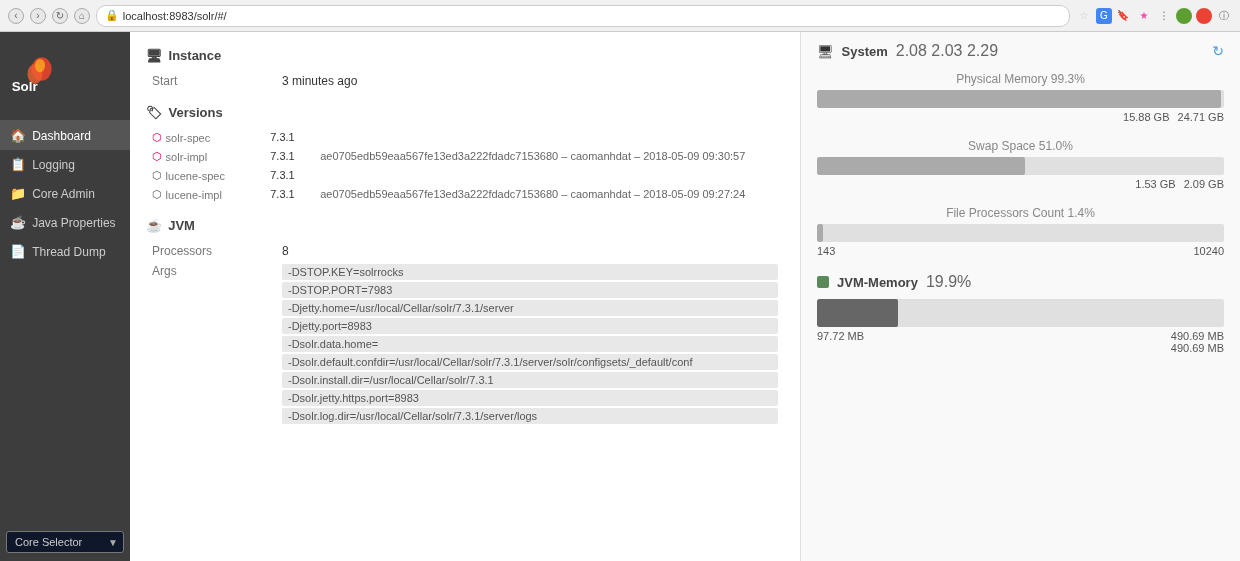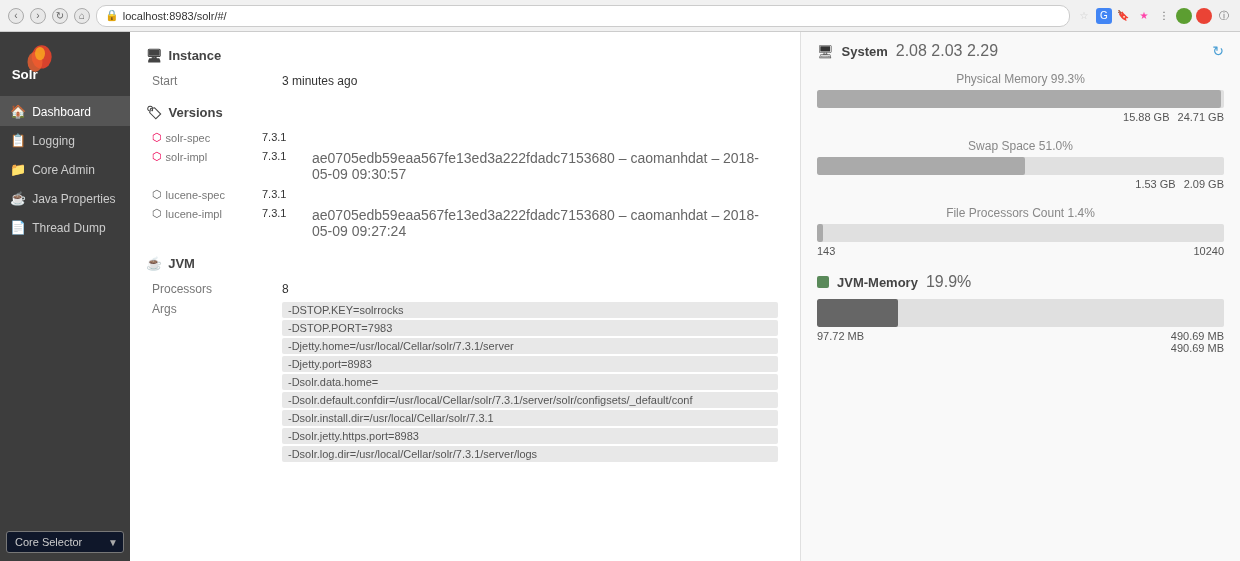--- a/index.html
+++ b/index.html
@@ -32,21 +32,21 @@
     .app { display: flex; flex: 1; overflow: hidden; }
 
     
     .sidebar {
       width: 130px; min-width: 130px;
       background: #3d3d3d;
       display: flex; flex-direction: column;
       overflow-y: auto;
     }
     .sidebar-logo {
-      padding: 12px 10px;
+      padding: 24px 10px;
       display: flex; align-items: flex-end; gap: 8px;
       border-bottom: 1px solid #555;
     }
     .solr-logo { width: 50px; height: 40px; }
     .sidebar-nav { flex: 1; }
     .sidebar-item {
       display: flex; align-items: center; gap: 6px;
       padding: 7px 10px;
       cursor: pointer;
       color: #ccc;
@@ -89,21 +89,21 @@
     .info-table { width: 100%; border-collapse: collapse; margin-bottom: 14px; }
     .info-table td { padding: 3px 6px; vertical-align: top; font-size: 12px; }
     .info-table td:first-child { color: #777; width: 130px; white-space: nowrap; }
     .info-table td:last-child { color: #333; }
 
     
     .versions-table { width: 100%; border-collapse: collapse; margin-bottom: 14px; }
     .versions-table td { padding: 3px 6px; font-size: 11px; vertical-align: top; }
     .versions-table td:first-child { color: #777; width: 110px; }
     .versions-table td.version-num { width: 50px; color: #333; }
-    .versions-table td.version-detail { color: #666; font-size: 14px; }
+    .versions-table td.version-detail { color: #666; font-size: 11px; }
 
     
     .jvm-section { margin-top: 8px; }
     .args-list { display: flex; flex-direction: column; gap: 2px; }
     .arg-item {
       background: #e8e8e8; padding: 2px 6px; font-size: 11px; color: #555;
       border-radius: 2px;
     }
 
     

